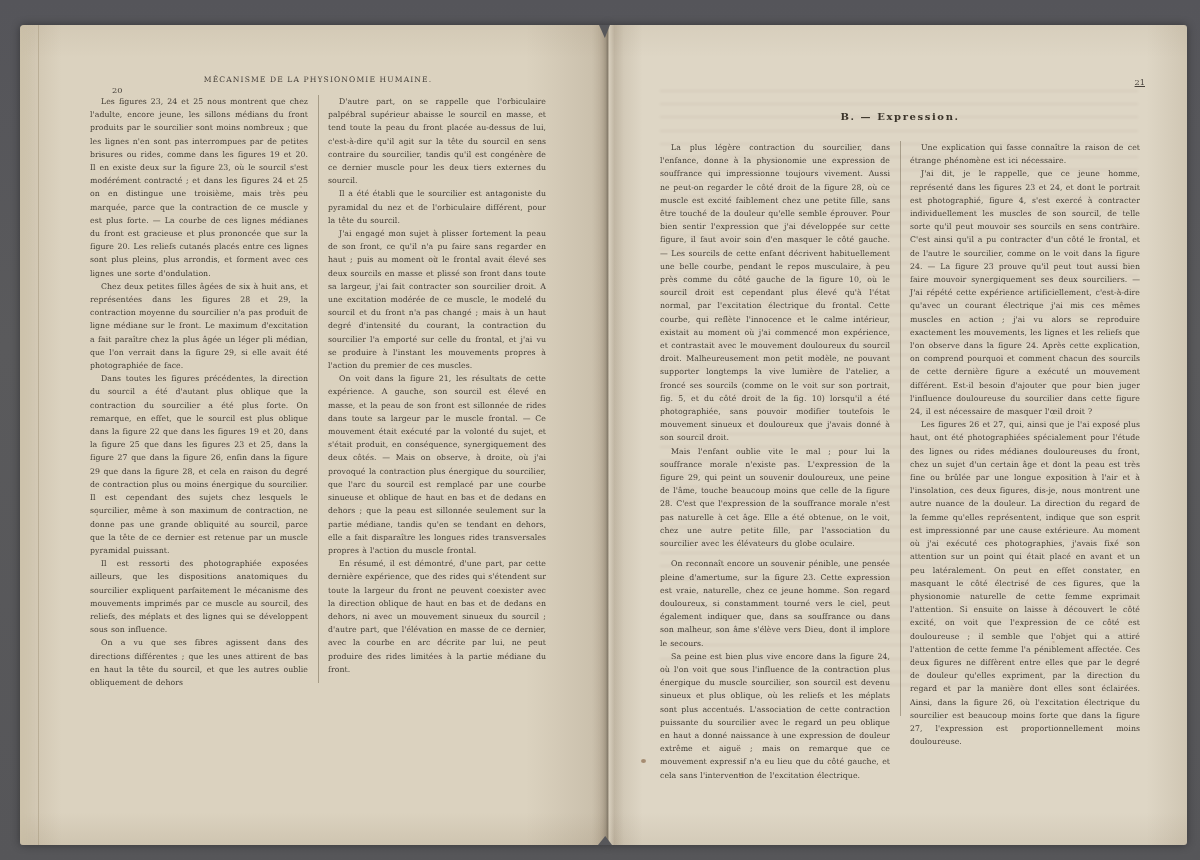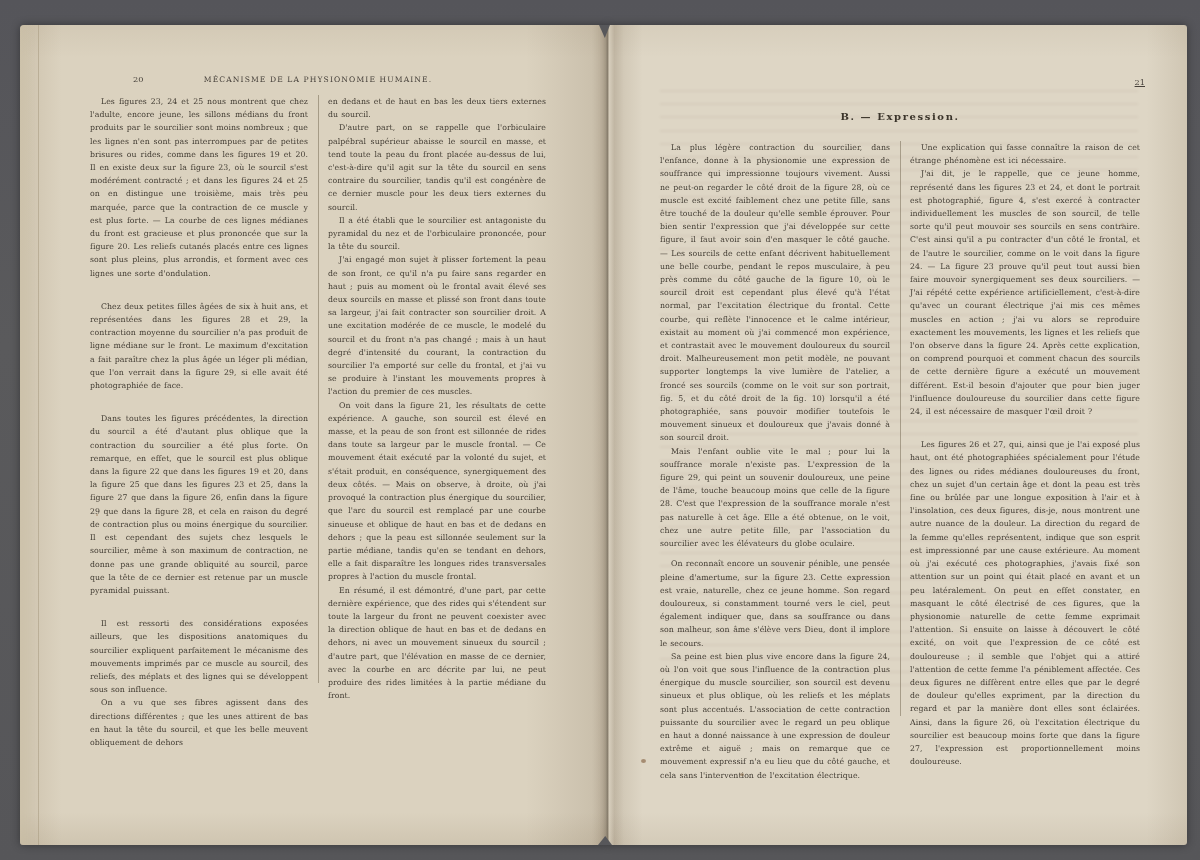--- a/index.html
+++ b/index.html
@@ -61,21 +61,21 @@
   }
   
   .running-head {
     position: absolute;
     font-size: 7.6px; letter-spacing: 1.1px;
     color: #46403a; white-space: nowrap;
   }
   .rh-left  { top: 50px; left: 70px;  width: 456px; text-align: center; }
   .rh-right { top: 53px; left: 52px;  width: 480px; text-align: center; }
   .pagenum { position: absolute; font-size: 8.2px; color: #46403a; }
-  .pn-20 { top: 49px; left: 92px; margin-left: 21px; }
+  .pn-20 { top: 60px; left: 92px; }
   .pn-21 { top: 52px; right: 42px; text-decoration: underline; }
   .section-heading {
     position: absolute; top: 86px; left: 52px; width: 480px;
     text-align: center; font-weight: bold;
     font-size: 10px; letter-spacing: 1.6px; color: #3b352b;
   }
   
   .cols {
     position: absolute; display: flex;
     color: #423c33;
@@ -91,21 +91,21 @@
     background: rgba(100,88,65,0.45);
     margin: 0 9.5px;
   }
   .rule-left-page  { height: 588px; }
   .rule-right-page { height: 575px; }
   .cols p {
     margin: 0; text-indent: 11px;
     text-align: justify; hyphens: none;
   }
   .cols p.no-indent { text-indent: 0; }
-  .cols p.space-large { margin-top: 20px; }
+  .cols p.space-large { }
   .cols p.space-small { margin-top: 7px; }
   
   .ghosting {
     position: absolute; left: 660px; top: 90px; width: 478px; height: 600px;
     background: repeating-linear-gradient(to bottom,
       rgba(95,78,55,0.055) 0px, rgba(95,78,55,0.055) 2px, rgba(0,0,0,0) 2px, rgba(0,0,0,0) 13.2px);
     filter: blur(1.2px);
     pointer-events: none;
   }
   .spot { position: absolute; border-radius: 50%; }
@@ -124,28 +124,27 @@
 
   <div class="page page-left">
     <div class="edge-strip"></div>
     <div class="pagenum pn-20">20</div>
     <div class="running-head rh-left">MÉCANISME DE LA PHYSIONOMIE HUMAINE.</div>
     <div class="cols cols-left-page">
       <div class="col-l">
           <p>Les figures 23, 24 et 25 nous montrent que chez l'adulte, encore jeune, les sillons médians du front produits par le sourcilier sont moins nombreux ; que les lignes n'en sont pas interrompues par de petites brisures ou rides, comme dans les figures 19 et 20. Il en existe deux sur la figure 23, où le sourcil s'est modérément contracté ; et dans les figures 24 et 25 on en distingue une troisième, mais très peu marquée, parce que la contraction de ce muscle y est plus forte. — La courbe de ces lignes médianes du front est gracieuse et plus prononcée que sur la figure 20. Les reliefs cutanés placés entre ces lignes sont plus pleins, plus arrondis, et forment avec ces lignes une sorte d'ondulation.</p>
           <p class="space-large">Chez deux petites filles âgées de six à huit ans, et représentées dans les figures 28 et 29, la contraction moyenne du sourcilier n'a pas produit de ligne médiane sur le front. Le maximum d'excitation a fait paraître chez la plus âgée un léger pli médian, que l'on verrait dans la figure 29, si elle avait été photographiée de face.</p>
           <p class="space-large">Dans toutes les figures précédentes, la direction du sourcil a été d'autant plus oblique que la contraction du sourcilier a été plus forte. On remarque, en effet, que le sourcil est plus oblique dans la figure 22 que dans les figures 19 et 20, dans la figure 25 que dans les figures 23 et 25, dans la figure 27 que dans la figure 26, enfin dans la figure 29 que dans la figure 28, et cela en raison du degré de contraction plus ou moins énergique du sourcilier. Il est cependant des sujets chez lesquels le sourcilier, même à son maximum de contraction, ne donne pas une grande obliquité au sourcil, parce que la tête de ce dernier est retenue par un muscle pyramidal puissant.</p>
-          <p class="space-large">Il est ressorti des considérations exposées ailleurs, que les dispositions anatomiques du sourcilier expliquent parfaitement le mécanisme des mouvements imprimés par ce muscle au sourcil, des reliefs, des méplats et des lignes qui se développent sous son influence.</p>
-          <p>On a vu que ses fibres agissent dans des directions différentes ; que les unes attirent de bas en haut la tête du sourcil, et que les belle meuvent obliquement de dehors</p>
+          <p class="space-large">Il est ressorti des photographiée exposées ailleurs, que les dispositions anatomiques du sourcilier expliquent parfaitement le mécanisme des mouvements imprimés par ce muscle au sourcil, des reliefs, des méplats et des lignes qui se développent sous son influence.</p>
+          <p>On a vu que ses fibres agissent dans des directions différentes ; que les unes attirent de bas en haut la tête du sourcil, et que les autres oublie obliquement de dehors</p>
         </div>
       <div class="col-rule rule-left-page"></div>
       <div class="col-l">
-          <p class="no-indent">en dedans et de haut en bas les deux tiers externes du sourcil.</p>
           <p>D'autre part, on se rappelle que l'orbiculaire palpébral supérieur abaisse le sourcil en masse, et tend toute la peau du front placée au-dessus de lui, c'est-à-dire qu'il agit sur la tête du sourcil en sens contraire du sourcilier, tandis qu'il est congénère de ce dernier muscle pour les deux tiers externes du sourcil.</p>
-          <p>Il a été établi que le sourcilier est antagoniste du pyramidal du nez et de l'orbiculaire prononcée, pour la tête du sourcil.</p>
+          <p>Il a été établi que le sourcilier est antagoniste du pyramidal du nez et de l'orbiculaire différent, pour la tête du sourcil.</p>
           <p>J'ai engagé mon sujet à plisser fortement la peau de son front, ce qu'il n'a pu faire sans regarder en haut ; puis au moment où le frontal avait élevé ses deux sourcils en masse et plissé son front dans toute sa largeur, j'ai fait contracter son sourcilier droit. A une excitation modérée de ce muscle, le modelé du sourcil et du front n'a pas changé ; mais à un haut degré d'intensité du courant, la contraction du sourcilier l'a emporté sur celle du frontal, et j'ai vu se produire à l'instant les mouvements propres à l'action du premier de ces muscles.</p>
           <p>On voit dans la figure 21, les résultats de cette expérience. A gauche, son sourcil est élevé en masse, et la peau de son front est sillonnée de rides dans toute sa largeur par le muscle frontal. — Ce mouvement était exécuté par la volonté du sujet, et s'était produit, en conséquence, synergiquement des deux côtés. — Mais on observe, à droite, où j'ai provoqué la contraction plus énergique du sourcilier, que l'arc du sourcil est remplacé par une courbe sinueuse et oblique de haut en bas et de dedans en dehors ; que la peau est sillonnée seulement sur la partie médiane, tandis qu'en se tendant en dehors, elle a fait disparaître les longues rides transversales propres à l'action du muscle frontal.</p>
           <p>En résumé, il est démontré, d'une part, par cette dernière expérience, que des rides qui s'étendent sur toute la largeur du front ne peuvent coexister avec la direction oblique de haut en bas et de dedans en dehors, ni avec un mouvement sinueux du sourcil ; d'autre part, que l'élévation en masse de ce dernier, avec la courbe en arc décrite par lui, ne peut produire des rides limitées à la partie médiane du front.</p>
         </div>
     </div>
   </div>
 
   <div class="page page-right">
     <div class="pagenum pn-21">21</div>
     <div class="section-heading">B. — Expression.</div>

